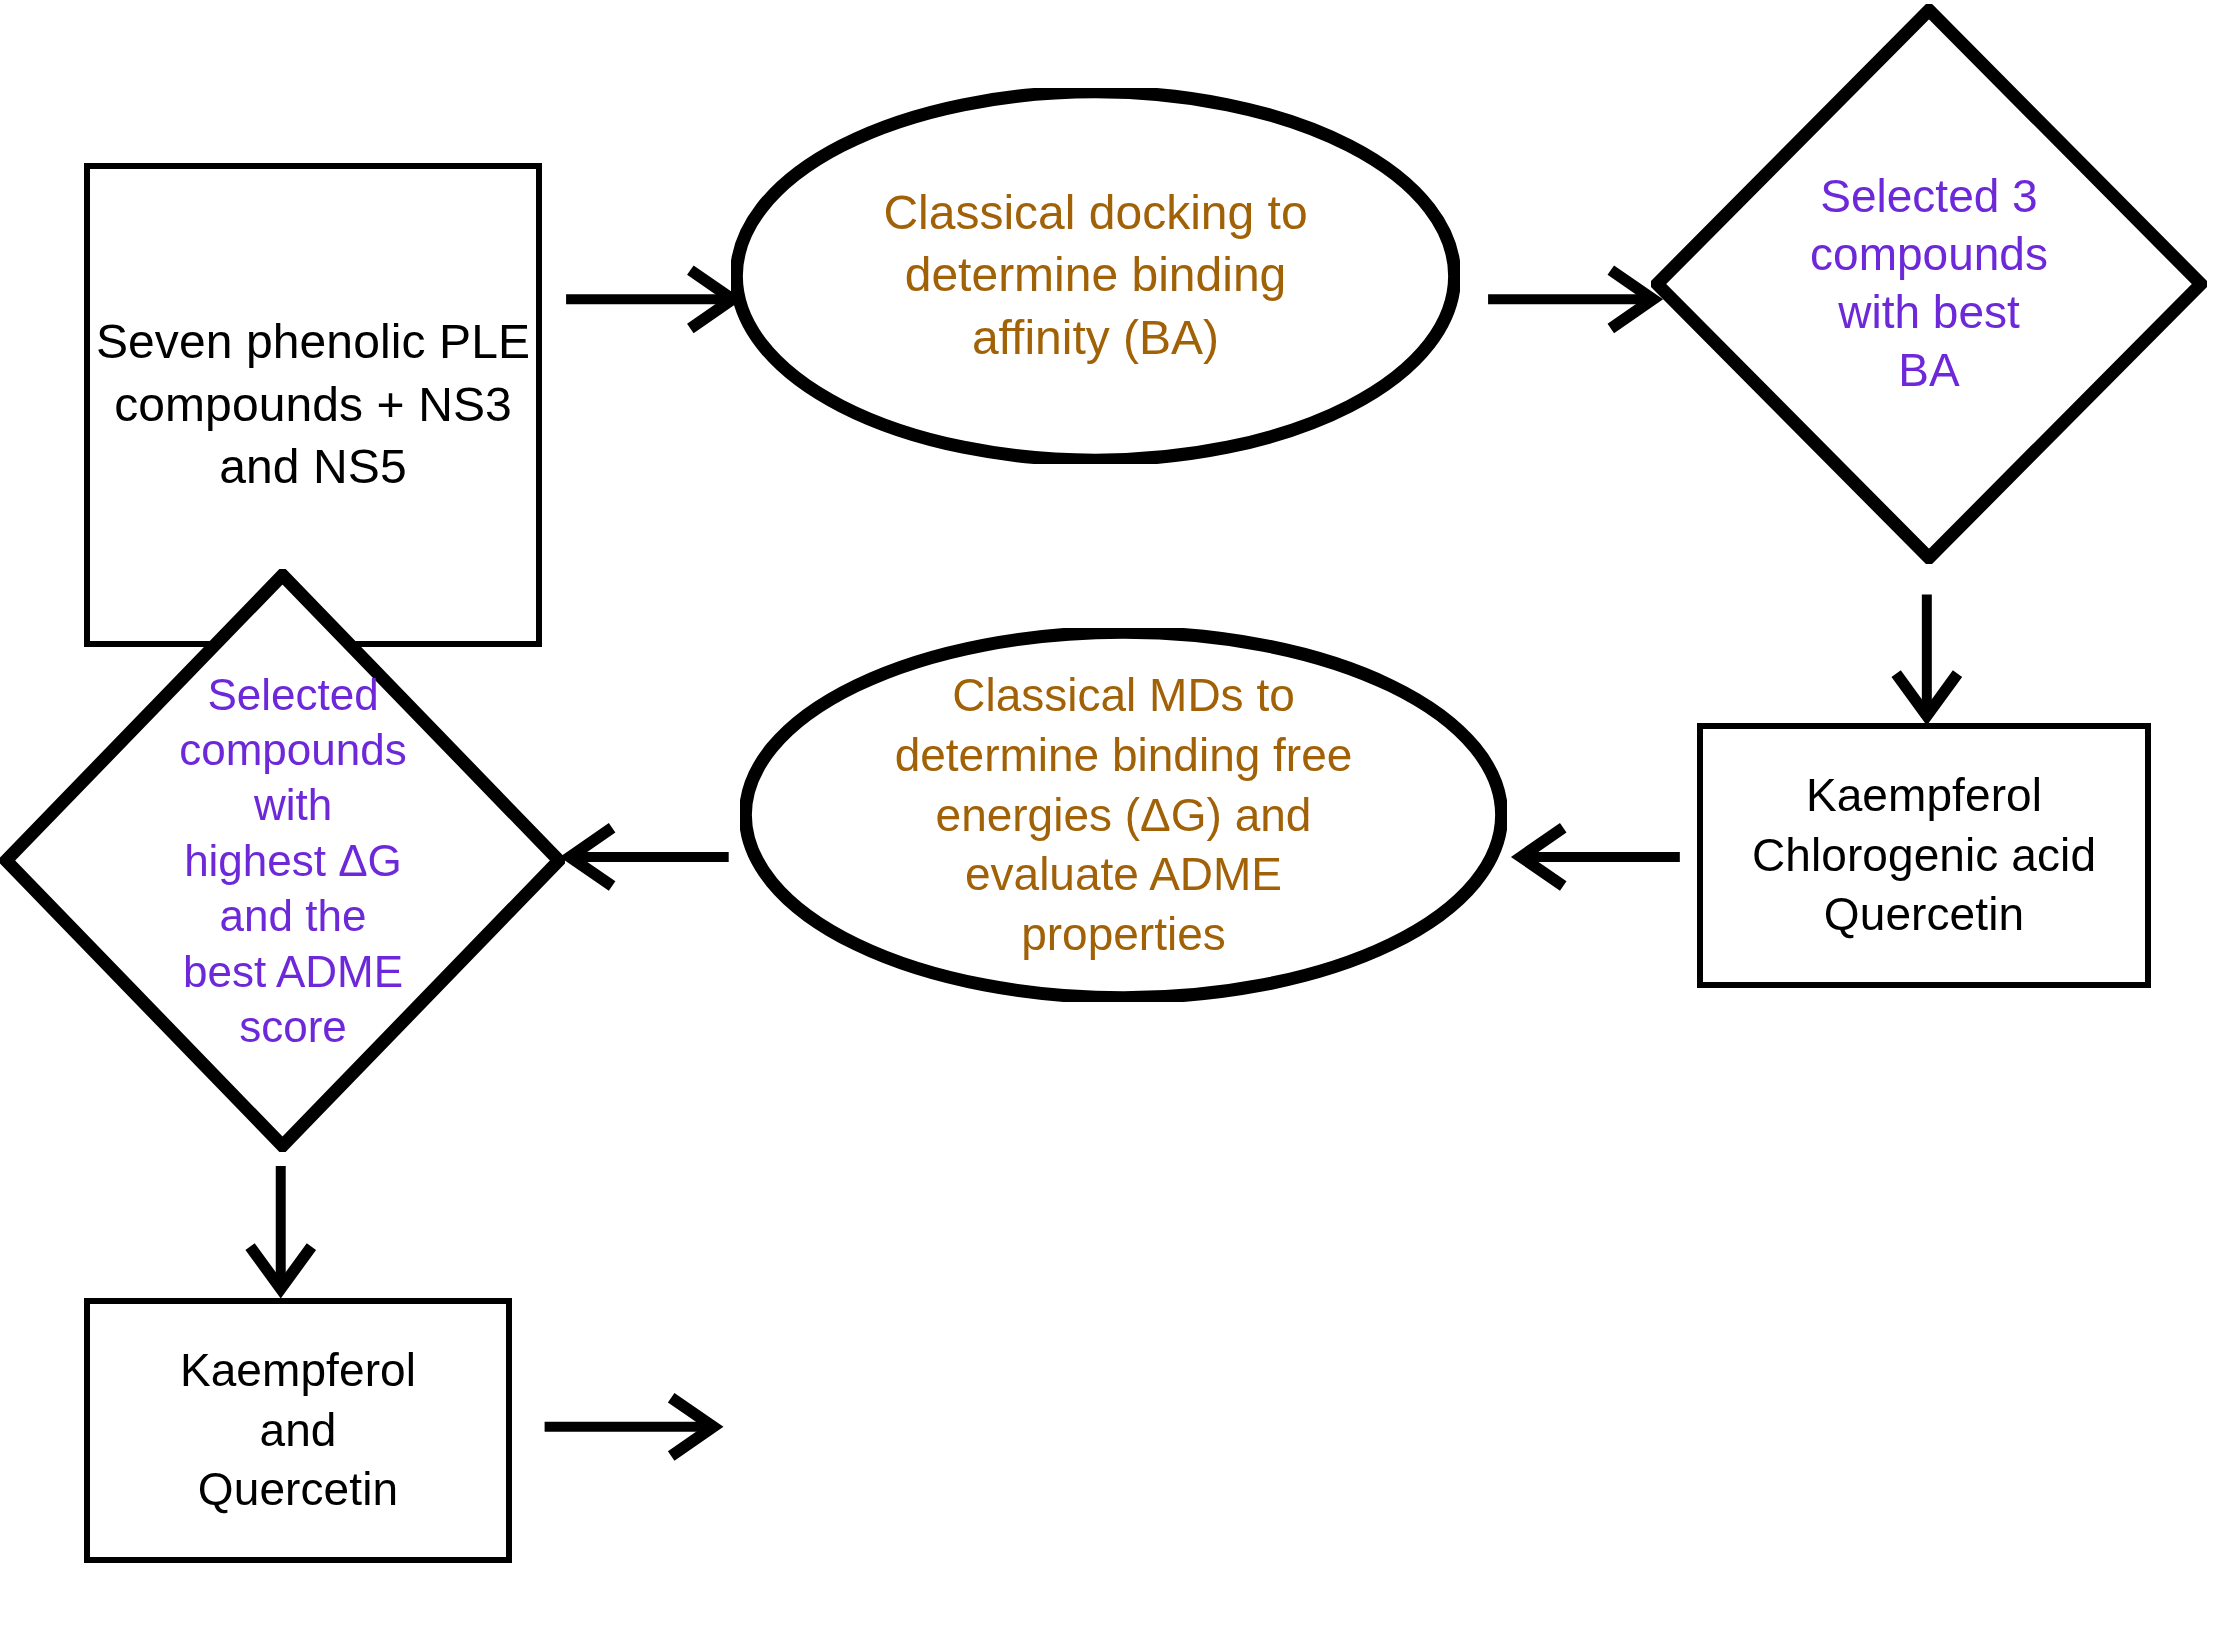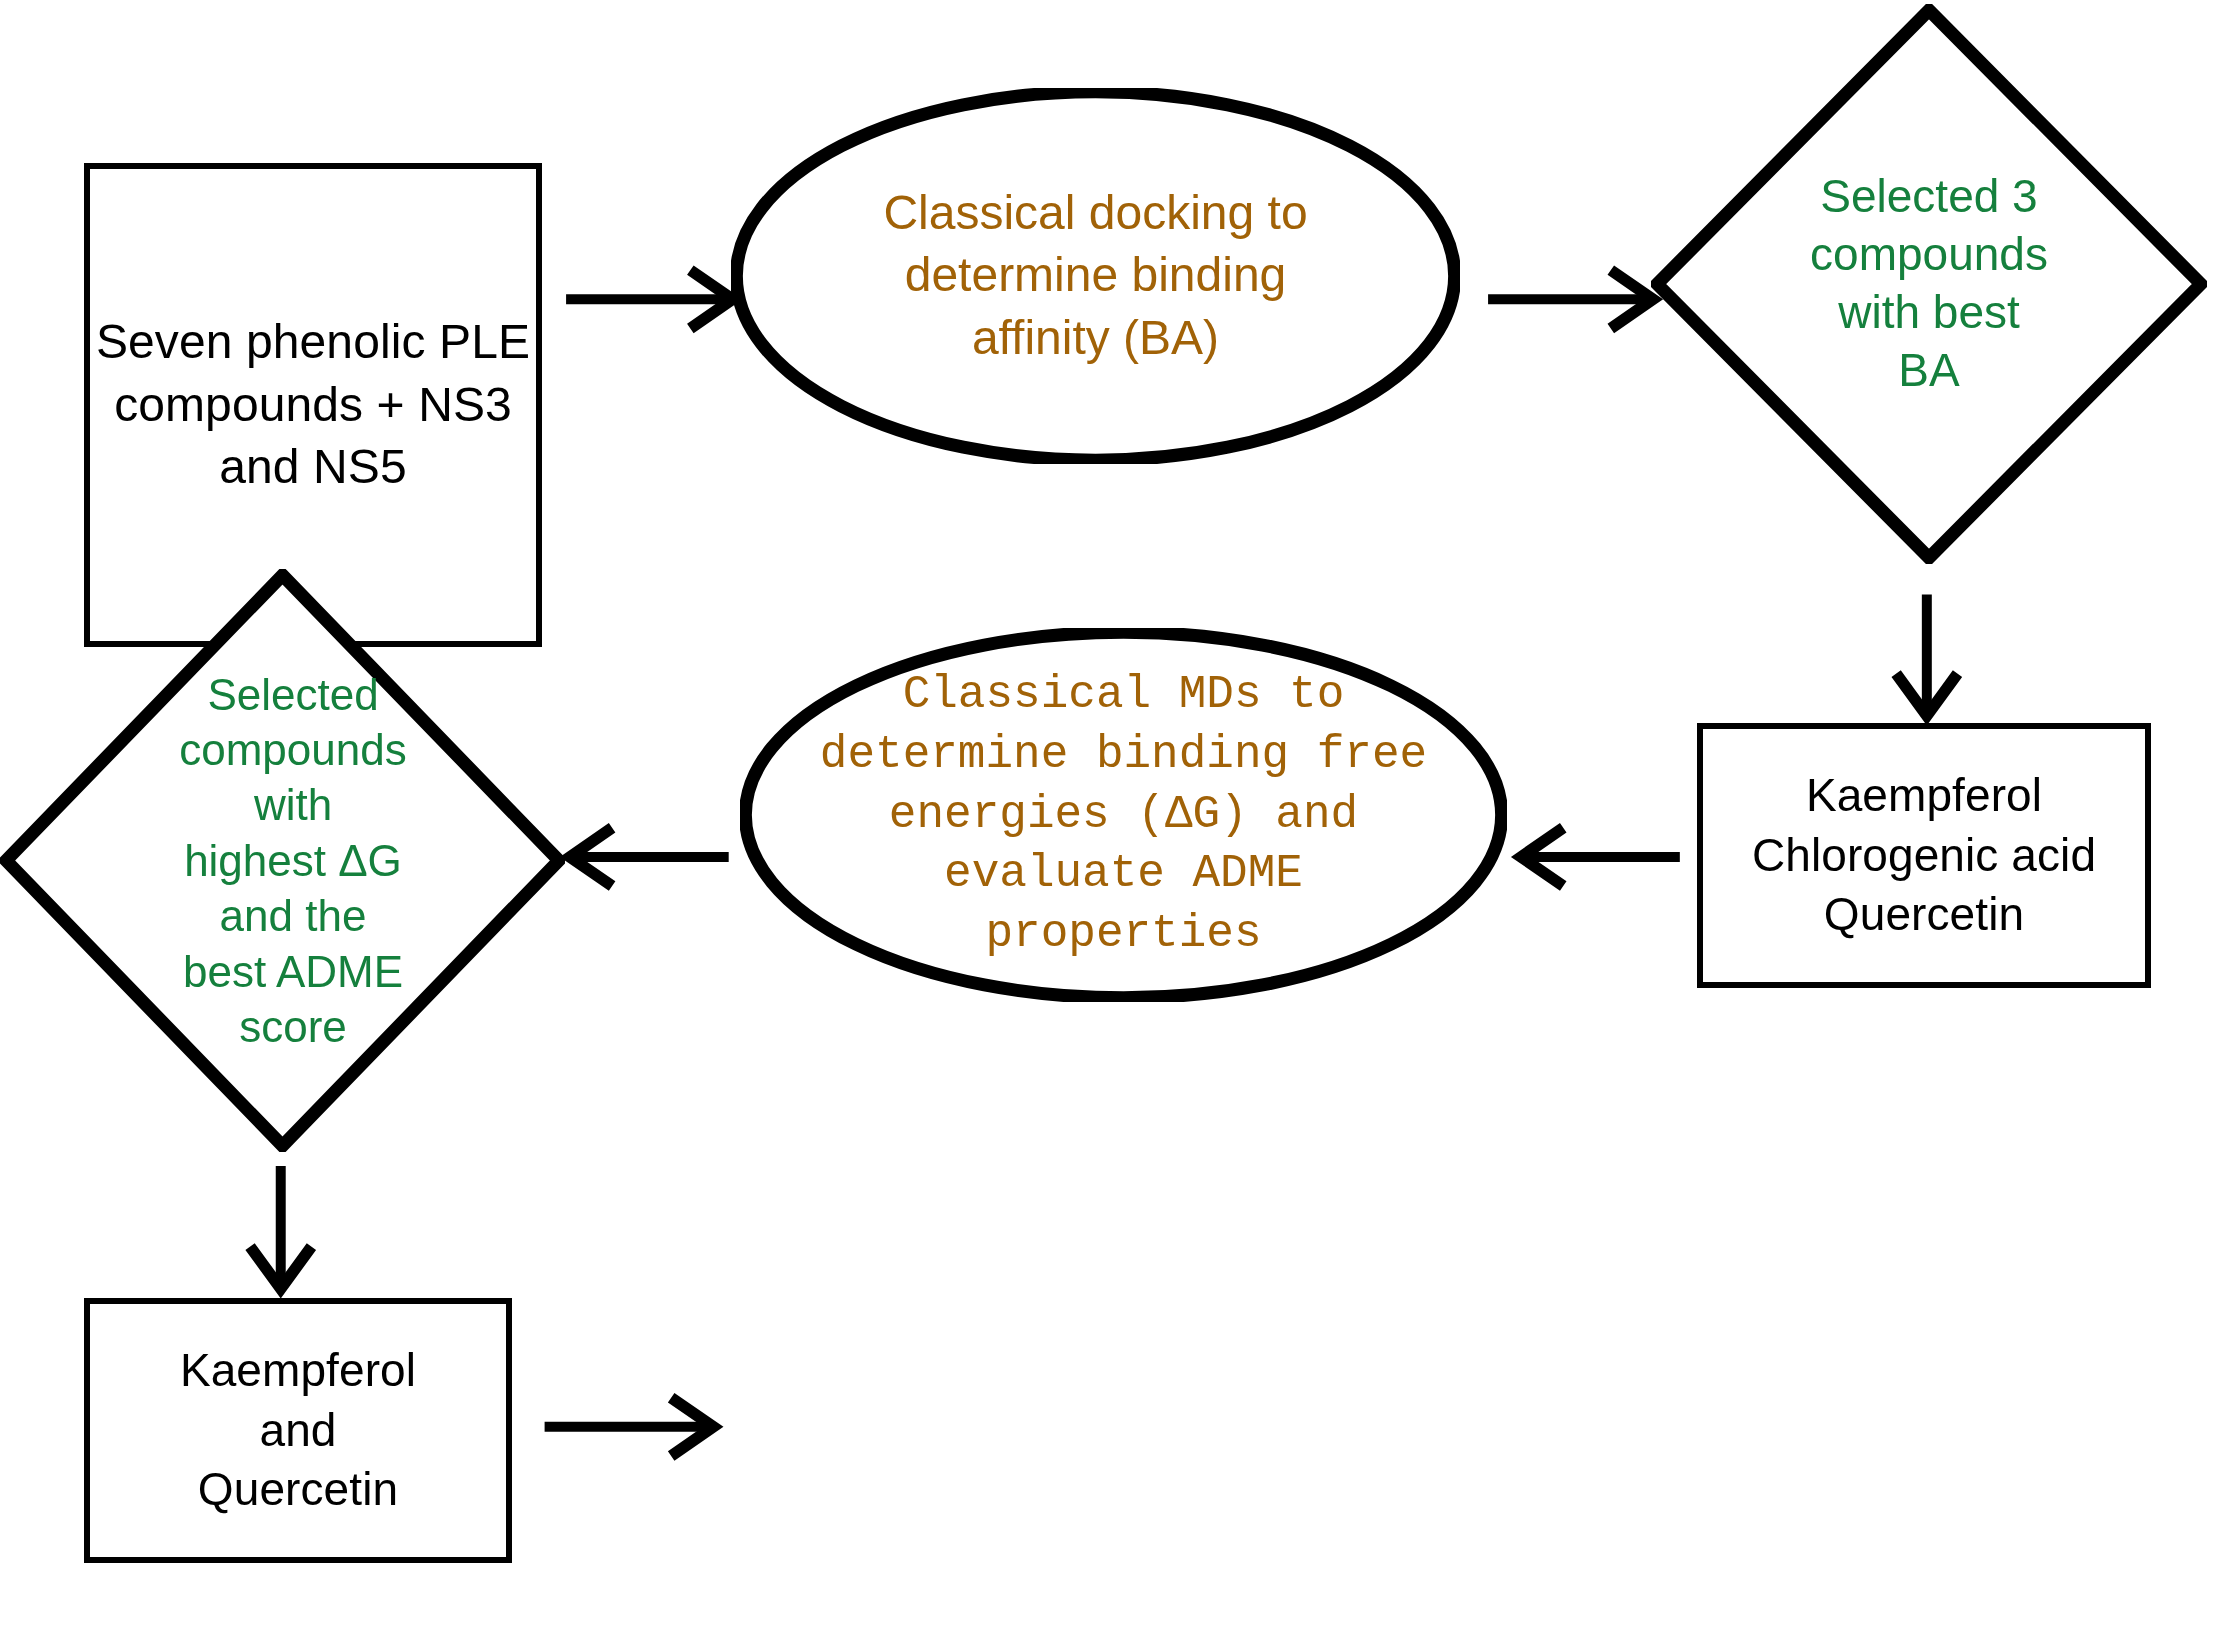--- a/index.html
+++ b/index.html
@@ -75,21 +75,21 @@
     z-index: 1;
   }
   .diamond-label {
     position: absolute;
     left: 0;
     right: 0;
     top: 50%;
     transform: translateY(-50%);
     z-index: 2;
     text-align: center;
-    color: #15803d;
+    color: #6d28d9;
     white-space: pre-line;
     line-height: 1.26;
     font-family: "Liberation Sans", sans-serif;
   }
   
   #arrow-layer {
     position: absolute;
     left: 0;
     top: 0;
     width: 2216px;
@@ -143,21 +143,21 @@
   <div class="node rect" style="left:1697px; top:723px; width:454px; height:265px;">
     <div class="node-text" style="font-size:46px;">Kaempferol
 Chlorogenic acid
 Quercetin</div>
   </div>
 
   <div class="ellipse-wrap" style="left:740px; top:628px; width:767px; height:374px;">
     <svg viewBox="0 0 1000 487" preserveAspectRatio="none">
       <ellipse cx="500" cy="243.5" rx="493" ry="238" fill="#ffffff" stroke="#000000" stroke-width="13" vector-effect="non-scaling-stroke"></ellipse>
     </svg>
-    <div class="ellipse-label" style="font-size:46px;font-family:Liberation Mono, monospace;">Classical MDs to
+    <div class="ellipse-label" style="font-size:46px;">Classical MDs to
 determine binding free
 energies (ΔG) and
 evaluate ADME
 properties</div>
   </div>
 
   <div class="diamond-wrap" style="left:0px; top:569px; width:565px; height:583px;">
     <svg viewBox="0 0 736 760" preserveAspectRatio="none">
       <polygon points="368,8 728,380 368,752 8,380" fill="#ffffff" stroke="#000000" stroke-width="13" vector-effect="non-scaling-stroke"></polygon>
     </svg>

